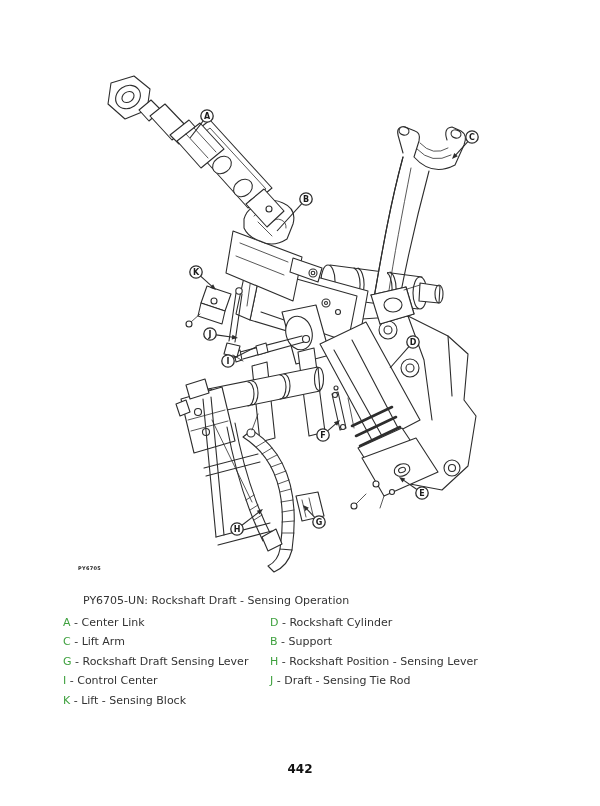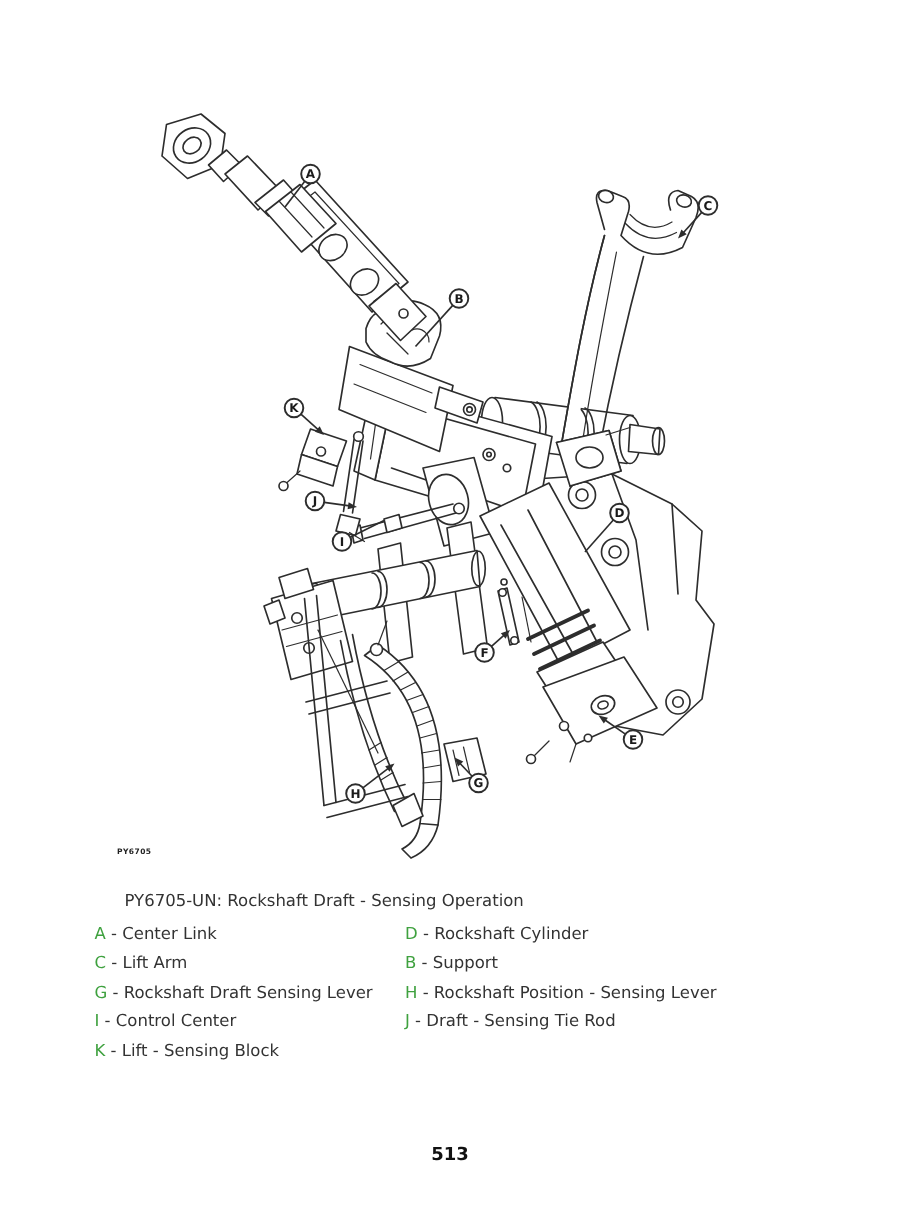--- a/index.html
+++ b/index.html
@@ -292,15 +292,15 @@
         <div class="legend-row"><span class="legend-key" style="color: rgb(63, 161, 63);">K</span><span class="legend-label" style="color: rgb(51, 51, 51);"> - Lift - Sensing Block</span></div>
       </div>
     <div class="legend-col c1" id="legend-col-1">
         <div class="legend-row"><span class="legend-key" style="color: rgb(63, 161, 63);">D</span><span class="legend-label" style="color: rgb(51, 51, 51);"> - Rockshaft Cylinder</span></div>
         <div class="legend-row"><span class="legend-key" style="color: rgb(63, 161, 63);">B</span><span class="legend-label" style="color: rgb(51, 51, 51);"> - Support</span></div>
         <div class="legend-row"><span class="legend-key" style="color: rgb(63, 161, 63);">H</span><span class="legend-label" style="color: rgb(51, 51, 51); text-align: right;"> - Rockshaft Position - Sensing Lever</span></div>
         <div class="legend-row"><span class="legend-key" style="color: rgb(63, 161, 63);">J</span><span class="legend-label" style="color: rgb(51, 51, 51); margin-top: 15px;"> - Draft - Sensing Tie Rod</span></div>
       </div>
   </div>
 
-  <div class="page-number">513</div>
+  <div class="page-number">442</div>
 
 </div>
 
 </body></html>

